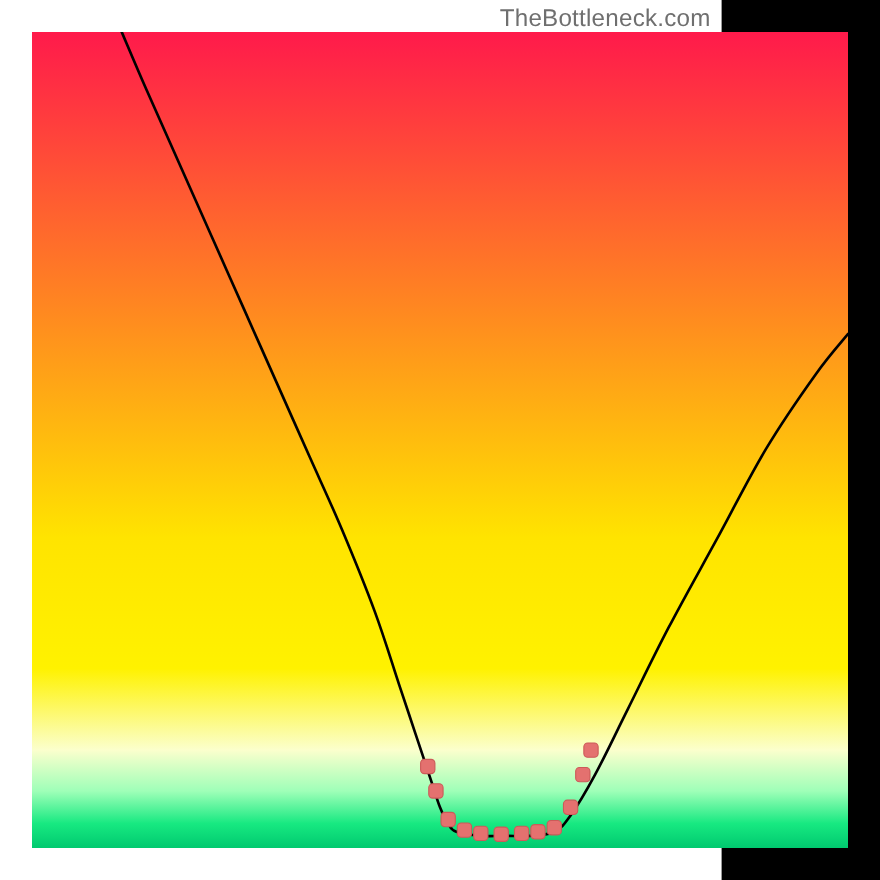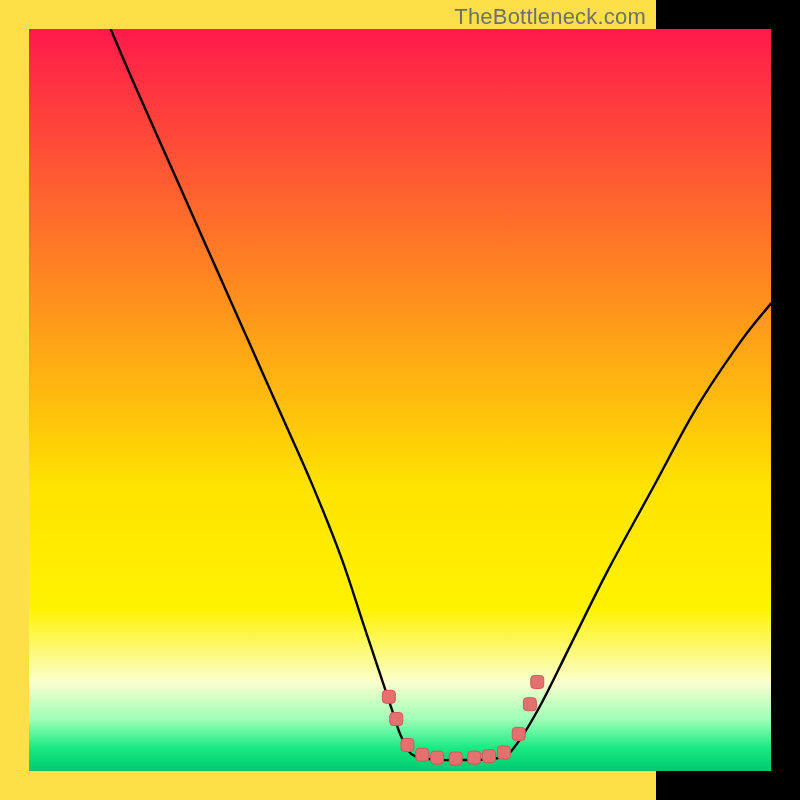--- a/index.html
+++ b/index.html
@@ -8,21 +8,21 @@
     width: 800px;
     height: 800px;
     overflow: hidden;
     background: #000;
     font-family: Arial, Helvetica, sans-serif;
   }
   .frame {
     position: absolute;
     left: 0; top: 0;
     width: 656px; height: 800px;
-    background: #fde047;
+    background: #ffffff;
   }
   .plot {
     position: absolute;
     left: 29px;
     top: 29px;
     width: 742px;
     height: 742px;
   }
   .watermark {
     position: absolute;

